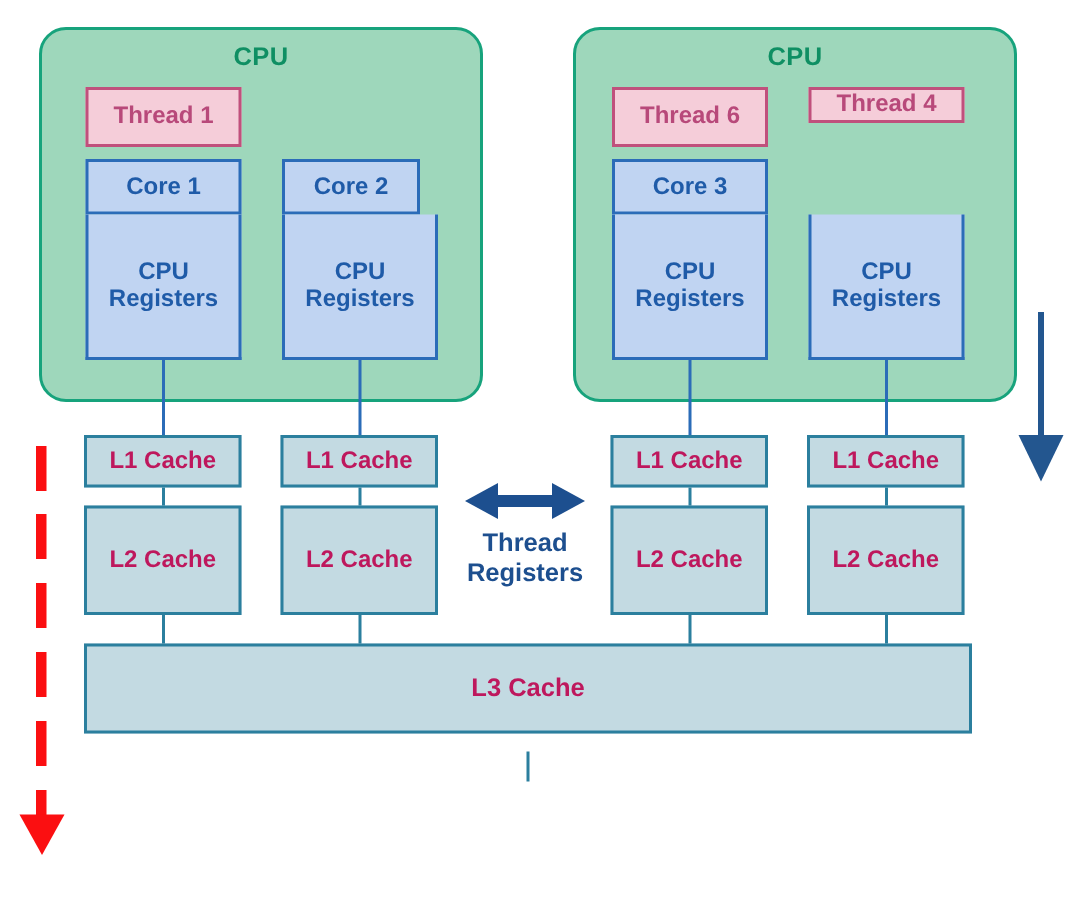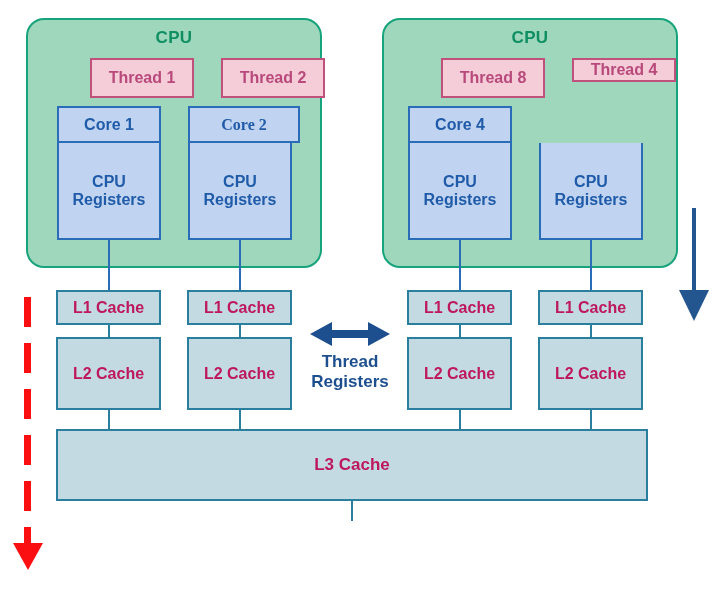--- a/index.html
+++ b/index.html
@@ -40,21 +40,20 @@
   
   .thread-box {
     background: #f5cdd9;
     border: 2px solid #c0507c;
     display: flex;
     align-items: center;
     justify-content: center;
     color: #b8497a;
     font-size: 16px;
     font-weight: bold;
-    margin-left: 33px;
   }
 
   
   .core-box {
     background: #c0d4f2;
     border: 2px solid #2b6cb8;
     display: flex;
     align-items: center;
     justify-content: center;
     color: #1f5ba8;
@@ -138,43 +137,40 @@
     <span>Core 1</span>
   </div>
   <div class="abs reg-box" style="left:57px; top:143px; width:104px; height:97px;">
     <span>
       <span>CPU</span><br>
       <span>Registers</span>
     </span>
   </div>
   <div class="abs conn-v" style="left:108px; top:240px; height:51px;"></div>
 
-  <div class="abs thread-box" style="left:188px; top:58px; width:104px; height:40px;">
-    <span>Thread 2</span>
-  </div>
-  <div class="abs core-box" style="left:188px; top:106px; width:112px; height:37px;font-family:Liberation Serif, serif;">
+  <div class="abs core-box" style="left:188px; top:106px; width:92px; height:37px;">
     <span>Core 2</span>
   </div>
   <div class="abs reg-box" style="left:188px; top:143px; width:104px; height:97px;">
     <span>
       <span>CPU</span><br>
       <span>Registers</span>
     </span>
   </div>
   <div class="abs conn-v" style="left:239px; top:240px; height:51px;"></div>
 
   <div class="abs cpu-pkg" style="left:382px; top:18px; width:296px; height:250px;">
     <div class="cpu-pkg-label">CPU</div>
   </div>
 
   <div class="abs thread-box" style="left:408px; top:58px; width:104px; height:40px;">
-    <span>Thread 8</span>
+    <span>Thread 6</span>
   </div>
   <div class="abs core-box" style="left:408px; top:106px; width:104px; height:37px;">
-    <span>Core 4</span>
+    <span>Core 3</span>
   </div>
   <div class="abs reg-box" style="left:408px; top:143px; width:104px; height:97px;">
     <span>
       <span>CPU</span><br>
       <span>Registers</span>
     </span>
   </div>
   <div class="abs conn-v" style="left:459px; top:240px; height:51px;"></div>
 
   <div class="abs thread-box" style="left:539px; top:58px; width:104px; height:24px;">
@@ -229,21 +225,21 @@
       <rect x="20" y="10" width="40" height="8"></rect>
       <polygon points="0,14 22,2 22,26"></polygon>
       <polygon points="80,14 58,2 58,26"></polygon>
     </g>
   </svg>
   <div class="coh-label" style="left:288px; top:352px; width:124px;">
     <span>Thread</span><br>
     <span>Registers</span>
   </div>
 
-  <div class="abs cache-box wide" style="left:56px; top:429px; width:592px; height:72px;">
+  <div class="abs cache-box wide" style="left:56px; top:429px; width:592px; height:60px;">
     <span>L3 Cache</span>
   </div>
 
   <div class="abs conn-v teal" style="left:351px; top:501px; height:20px;"></div>
 
 
   <div class="abs red-dash" style="left:24px; top:297px; height:250px;"></div>
   <svg class="arrowhead" style="left:13px; top:543px;" width="30" height="28" viewBox="0 0 30 28">
     <polygon points="0,0 30,0 15,27" fill="#fb0f11"></polygon>
   </svg>

